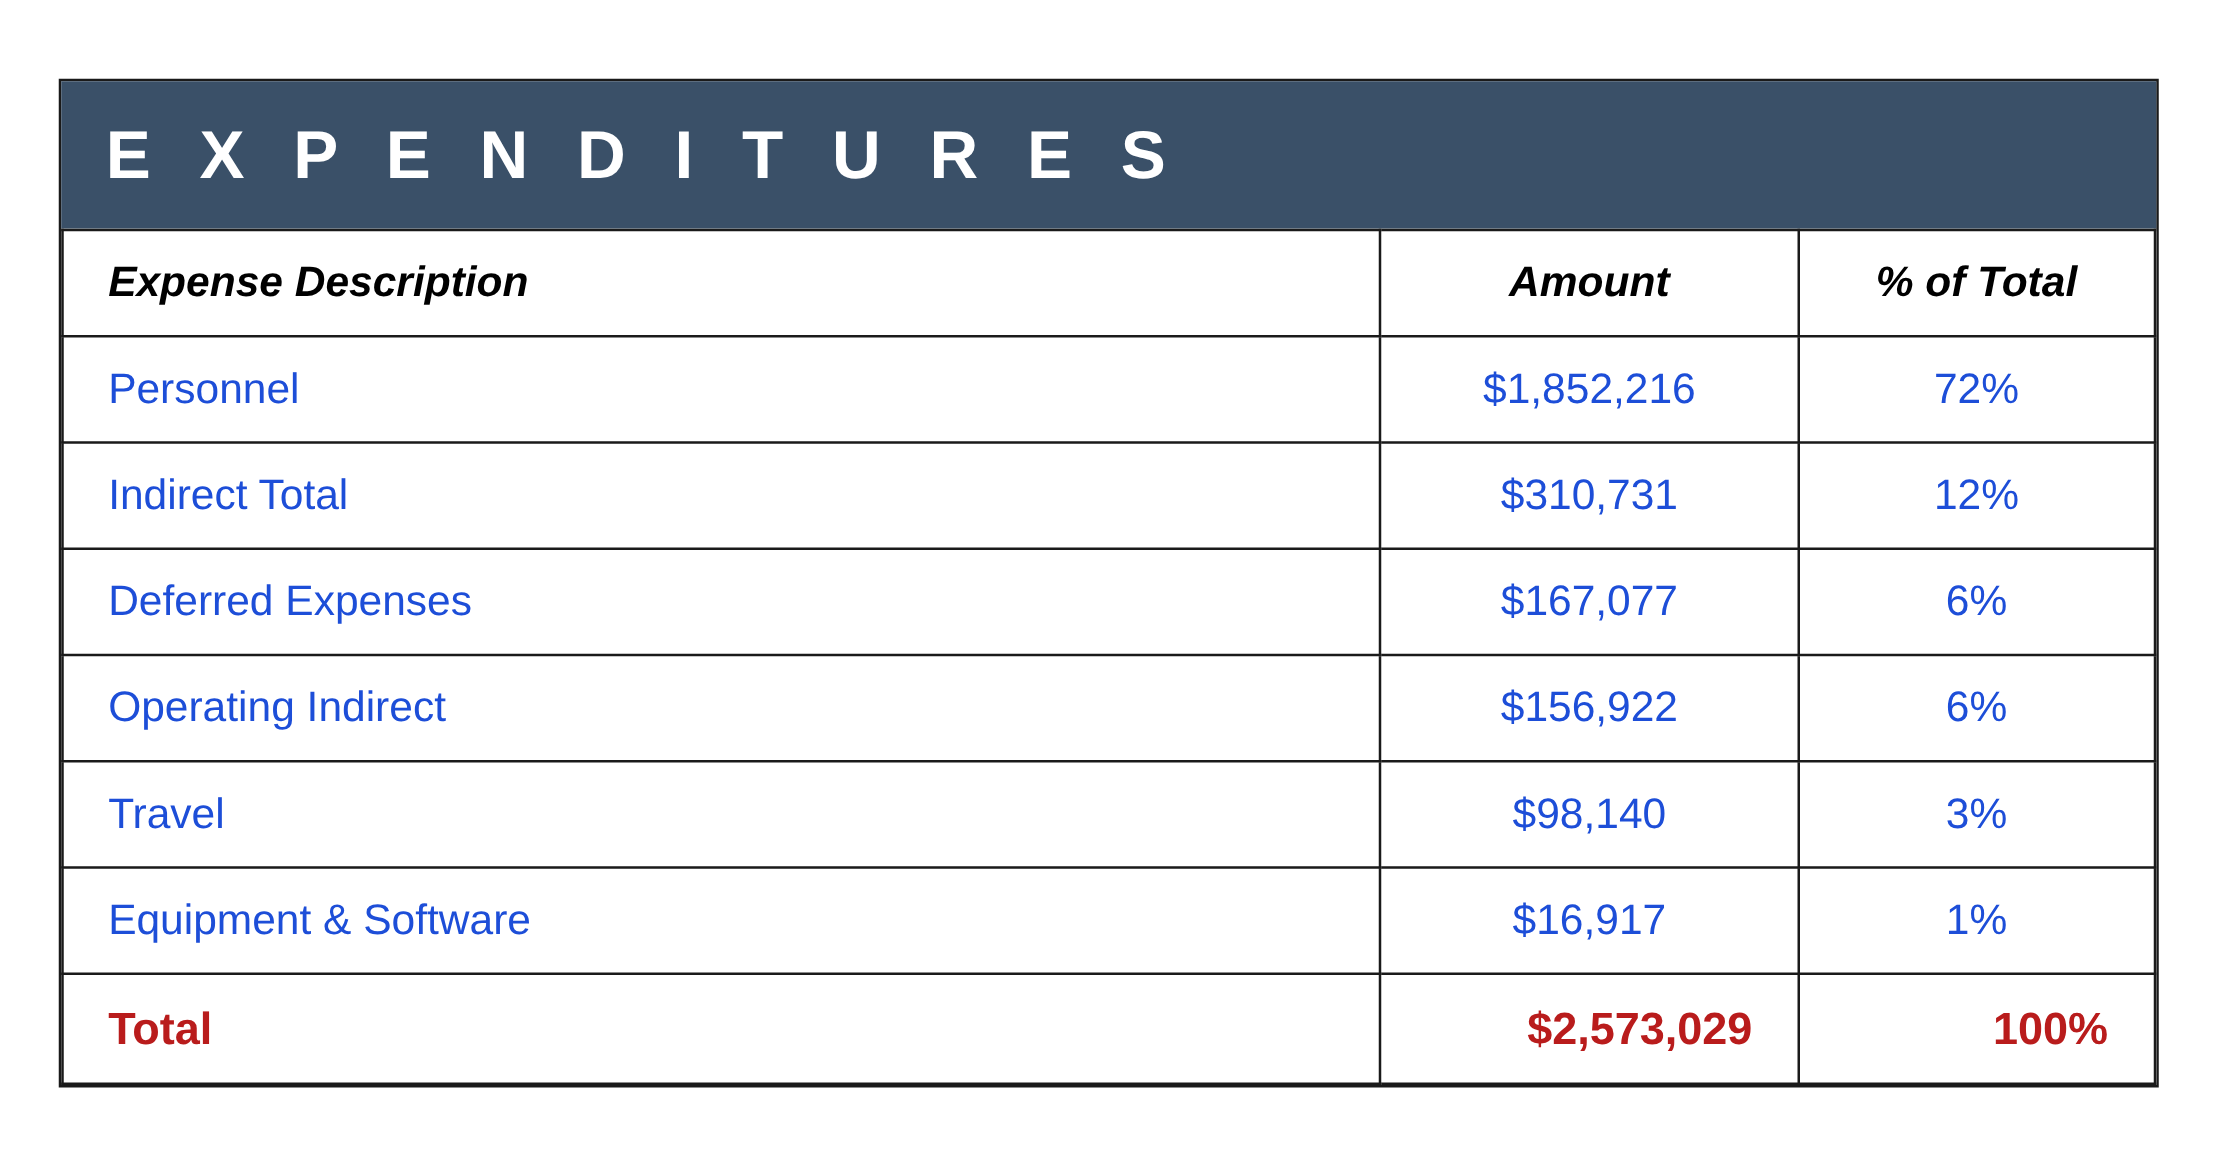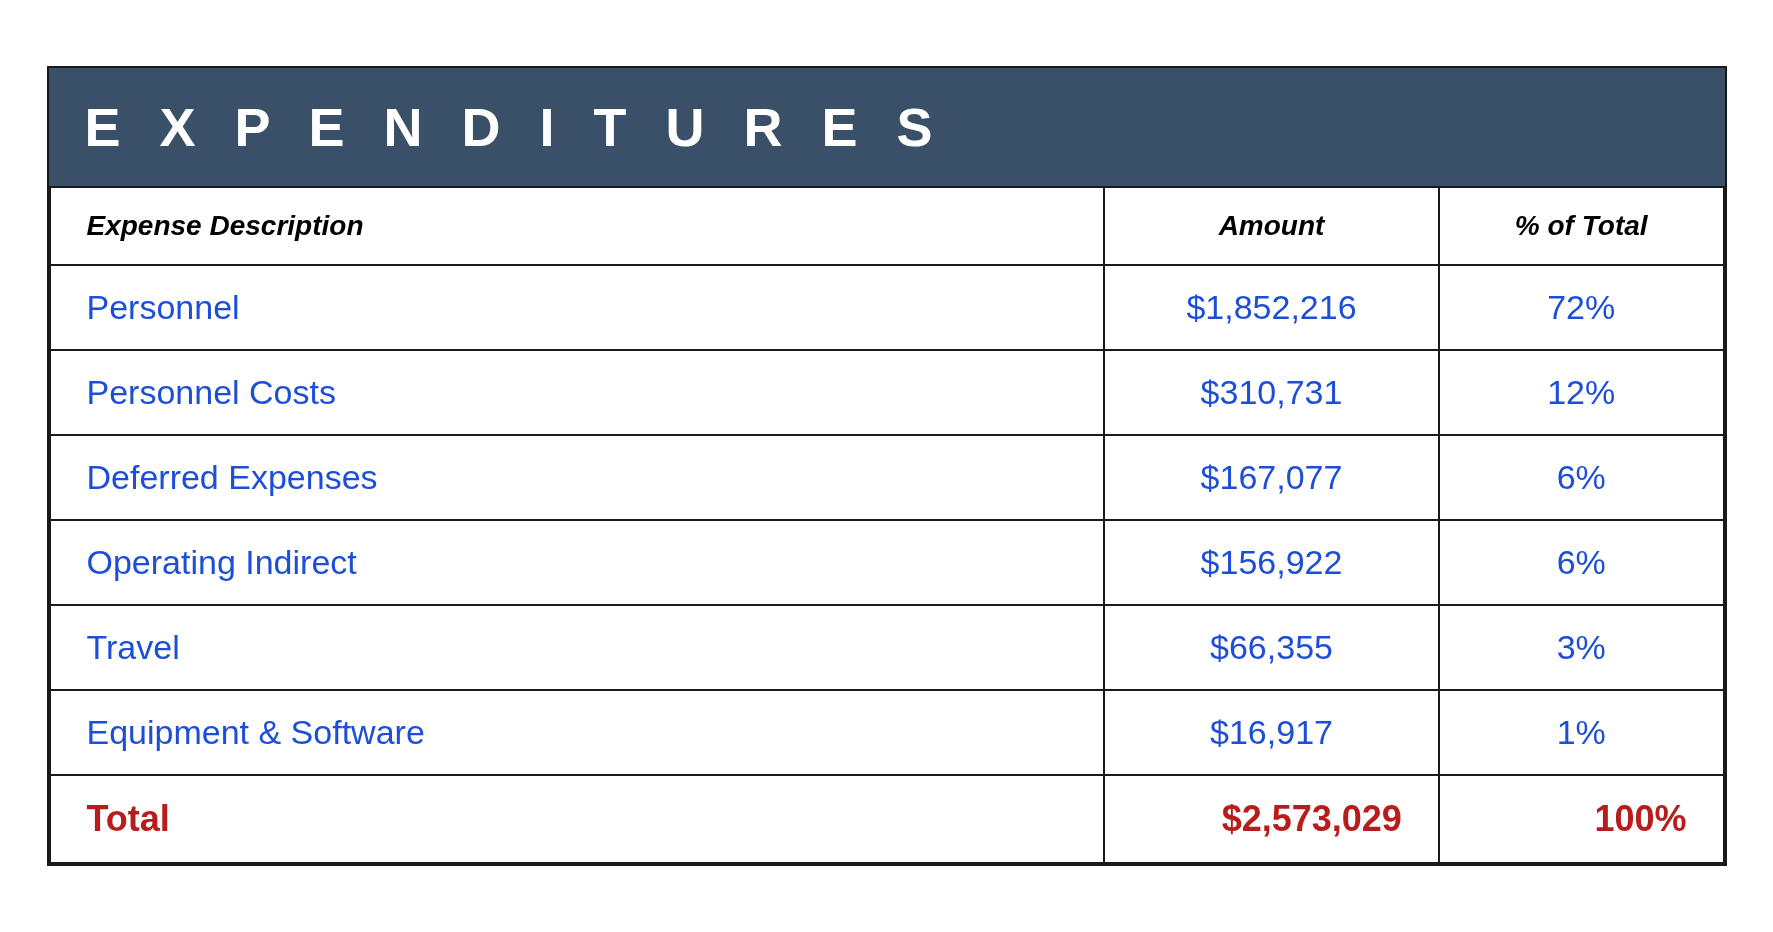--- a/index.html
+++ b/index.html
@@ -41,21 +41,21 @@
       border-collapse: collapse;
       background: #ffffff;
     }
 
     th, td {
       border: 2px solid #1a1a1a;
       padding: 22px 36px;
     }
 
     thead th {
-      font-size: 28px;
+      font-size: 34px;
       font-style: italic;
       font-weight: 700;
       text-align: left;
       background: #ffffff;
     }
 
     thead th.col-amount,
     thead th.col-pct {
       text-align: center;
     }
@@ -114,37 +114,37 @@
         <th class="col-pct">% of Total</th>
       </tr>
     </thead>
     <tbody id="table-body">
     <tr>
           <td class="col-desc">Personnel</td>
           <td class="col-amount">$1,852,216</td>
           <td class="col-pct">72%</td>
         </tr>
         <tr>
-          <td class="col-desc">Personnel Costs</td>
+          <td class="col-desc">Indirect Total</td>
           <td class="col-amount">$310,731</td>
           <td class="col-pct">12%</td>
         </tr>
         <tr>
           <td class="col-desc">Deferred Expenses</td>
           <td class="col-amount">$167,077</td>
           <td class="col-pct">6%</td>
         </tr>
         <tr>
           <td class="col-desc">Operating Indirect</td>
           <td class="col-amount">$156,922</td>
           <td class="col-pct">6%</td>
         </tr>
         <tr>
           <td class="col-desc">Travel</td>
-          <td class="col-amount">$66,355</td>
+          <td class="col-amount">$98,140</td>
           <td class="col-pct">3%</td>
         </tr>
         <tr>
           <td class="col-desc">Equipment &amp; Software</td>
           <td class="col-amount">$16,917</td>
           <td class="col-pct">1%</td>
         </tr>
       </tbody>
     <tfoot>
       <tr>

